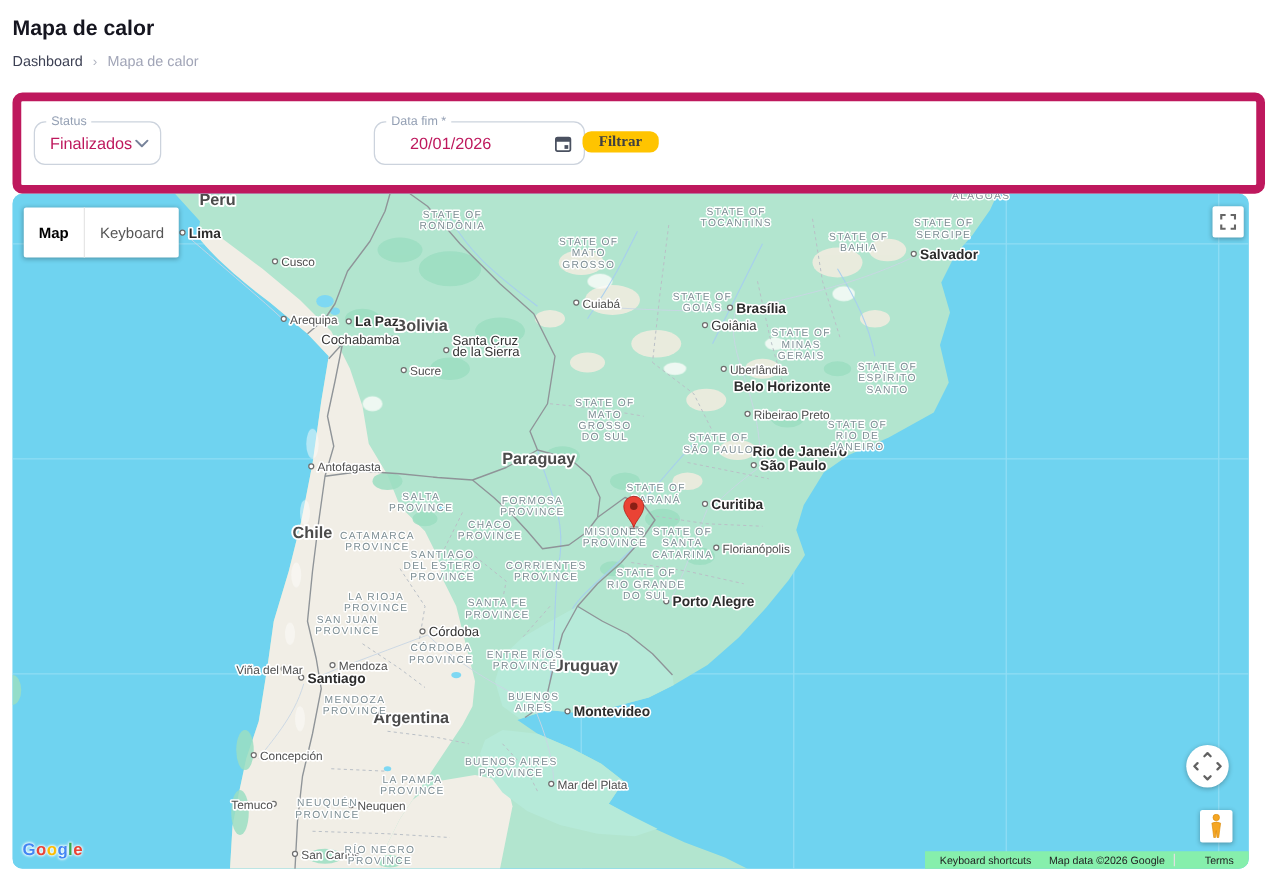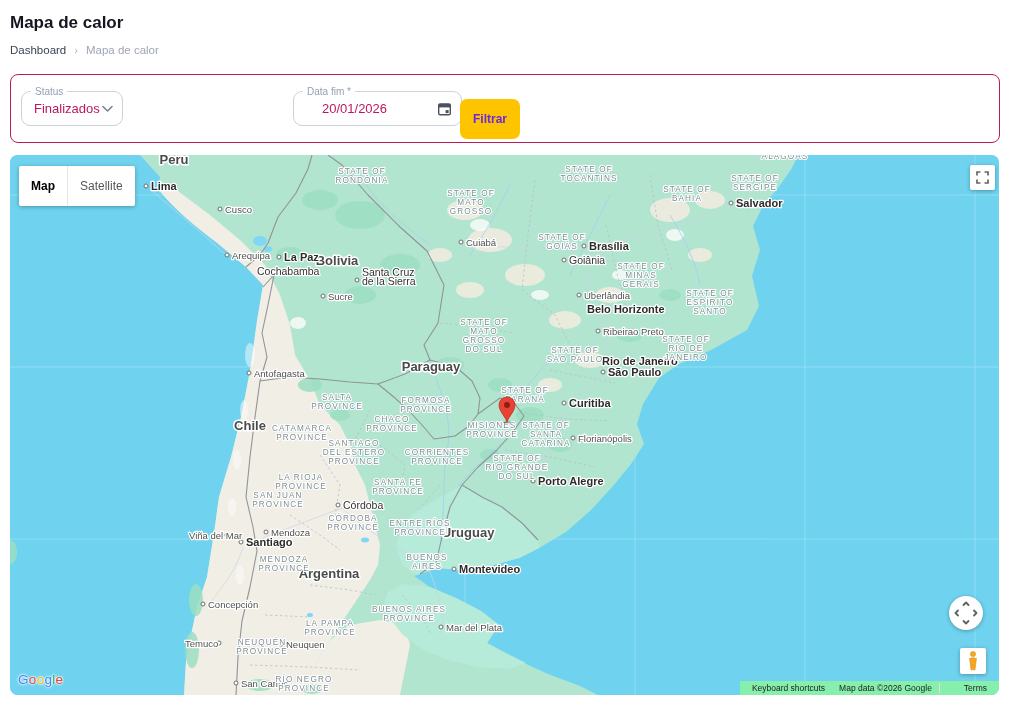--- a/index.html
+++ b/index.html
@@ -6,29 +6,29 @@
   #app{position:relative;width:1026px;height:708px;background:#fff;overflow:hidden;}
 
   
   .page-title{position:absolute;left:10px;top:2px;font-size:17px;font-weight:bold;color:#15151f;}
   .breadcrumb{position:absolute;left:10px;top:44px;display:flex;align-items:center;gap:8px;font-size:11.5px;}
   .crumb-current{color:#3d4154;}
   .crumb-sep{color:#b0b4c0;font-size:11px;}
   .crumb-page{color:#a1a5b7;}
 
   
-  .filter-card{position:absolute;left:10px;top:74px;width:988px;height:67px;border:1px solid #be185d;border-radius:8px;background:#fff;}
+  .filter-card{position:absolute;left:10px;top:74px;width:988px;height:67px;border:7px solid #be185d;border-radius:8px;background:#fff;}
   .field{position:absolute;top:16px;height:33px;border:1px solid #ccd3dd;border-radius:9px;background:#fff;}
   .field-label{position:absolute;top:-6px;left:9px;background:#fff;padding:0 4px;font-size:10px;color:#94a0b4;white-space:nowrap;}
   .field-value{font-size:13px;color:#be185d;line-height:33px;padding-left:12px;white-space:nowrap;}
   .f-status{left:10px;width:100px;}
   .f-start{left:120px;width:157px;}
   .f-end{left:282px;width:151px;padding-left:16px;}
   .field .icn{position:absolute;right:9px;top:50%;transform:translateY(-50%);display:flex;}
-  .btn-filtrar{position:absolute;left:449px;top:24px;height:40px;padding:0 13px;background:#FFC400;border:none;border-radius:7px;font-family:Liberation Sans, sans-serif;font-size:12px;font-weight:bold;color:#6d28d9;cursor:pointer;}
+  .btn-filtrar{position:absolute;left:449px;top:24px;height:17px;padding:0 13px;background:#FFC400;border:none;border-radius:7px;font-family:Liberation Serif, serif;font-size:12px;font-weight:bold;color:#404040;cursor:pointer;}
 
   
   .map-wrap{position:absolute;left:10px;top:155px;width:989px;height:540px;border-radius:8px;overflow:hidden;background:#6FD3F0;}
   .map-wrap svg{display:block;}
 
   
   text.ml{font-family:"Liberation Sans",sans-serif;paint-order:stroke;stroke:#ffffff;stroke-width:2.6px;stroke-linejoin:round;}
   text.country{font-size:13px;font-weight:bold;fill:#4b4b4b;text-anchor:middle;stroke-width:3px;}
   text.city-lg{font-size:11px;font-weight:bold;fill:#2c2c2c;}
   text.city{font-size:10.5px;fill:#333;}
@@ -40,21 +40,21 @@
   .maptype{position:absolute;left:9px;top:11px;height:40px;display:flex;background:#fff;border-radius:2px;box-shadow:0 1px 4px rgba(0,0,0,.3);font-size:12px;align-items:stretch;}
   .maptype .mt{display:flex;align-items:center;padding:0 12px;cursor:pointer;}
   .mt-map{font-weight:bold;color:#000;}
   .mt-sat{color:#565656;border-left:1px solid #e6e6e6;}
   .fullscreen{position:absolute;right:4px;top:10px;width:25px;height:25px;background:#fff;border:none;border-radius:2px;box-shadow:0 1px 4px rgba(0,0,0,.3);display:flex;align-items:center;justify-content:center;cursor:pointer;}
   .pan-ctl{position:absolute;right:16px;top:441px;width:34px;height:34px;border-radius:50%;background:#fff;box-shadow:0 1px 4px rgba(0,0,0,.3);display:flex;align-items:center;justify-content:center;cursor:pointer;}
   .pegman{position:absolute;right:13px;top:493px;width:26px;height:26px;background:#fff;border-radius:2px;box-shadow:0 1px 4px rgba(0,0,0,.3);display:flex;align-items:center;justify-content:center;cursor:grab;}
   .attrib{position:absolute;right:0;bottom:0;height:14px;background:#86efac;display:flex;align-items:center;font-size:8.5px;color:#222;padding:0 5px;gap:0;}
   .attrib span{padding:0 7px;white-space:nowrap;}
   .attrib .terms{border-left:1px solid #e0e0e0;padding-left:24px;}
-  .glogo{position:absolute;left:8px;bottom:8px;font-size:13.5px;font-weight:normal;letter-spacing:.3px;text-shadow:0 0 2px #fff,0 0 2px #fff,0 0 3px #fff;cursor:pointer;}
+  .glogo{position:absolute;left:8px;bottom:8px;font-size:13.5px;font-weight:bold;letter-spacing:.3px;text-shadow:0 0 2px #fff,0 0 2px #fff,0 0 3px #fff;cursor:pointer;}
 </style>
 </head>
 <body>
 
 <div id="app">
 
   <h1 class="page-title">Mapa de calor</h1>
 
   <nav class="breadcrumb">
     <span class="crumb-current">Dashboard</span>
@@ -334,21 +334,21 @@
 
       <g id="marker">
         <ellipse id="marker-shadow" cx="497" cy="267" rx="4" ry="1.5" fill="rgba(0,0,0,.25)"></ellipse>
         <path id="marker-pin" d="M0,17 C-1.5,11.5 -8,6.5 -8,0 A8,8 0 1 1 8,0 C8,6.5 1.5,11.5 0,17 Z" fill="#EA4335" stroke="#B3150F" stroke-width=".6" transform="translate(497,250)"></path>
         <circle id="marker-hole" r="3" fill="#8A1F15" cx="497" cy="250"></circle>
       </g>
     </svg>
 
     <div class="maptype">
       <div class="mt mt-map">Map</div>
-      <div class="mt mt-sat">Satellite</div>
+      <div class="mt mt-sat">Keyboard</div>
     </div>
 
     <button class="fullscreen">
       <svg width="13" height="13" viewBox="0 0 13 13">
         <path d="M1,4.5 V1 H4.5 M8.5,1 H12 V4.5 M12,8.5 V12 H8.5 M4.5,12 H1 V8.5" fill="none" stroke="#666" stroke-width="1.7"></path>
       </svg>
     </button>
 
     <div class="pan-ctl">
       <svg width="26" height="26" viewBox="0 0 26 26">

